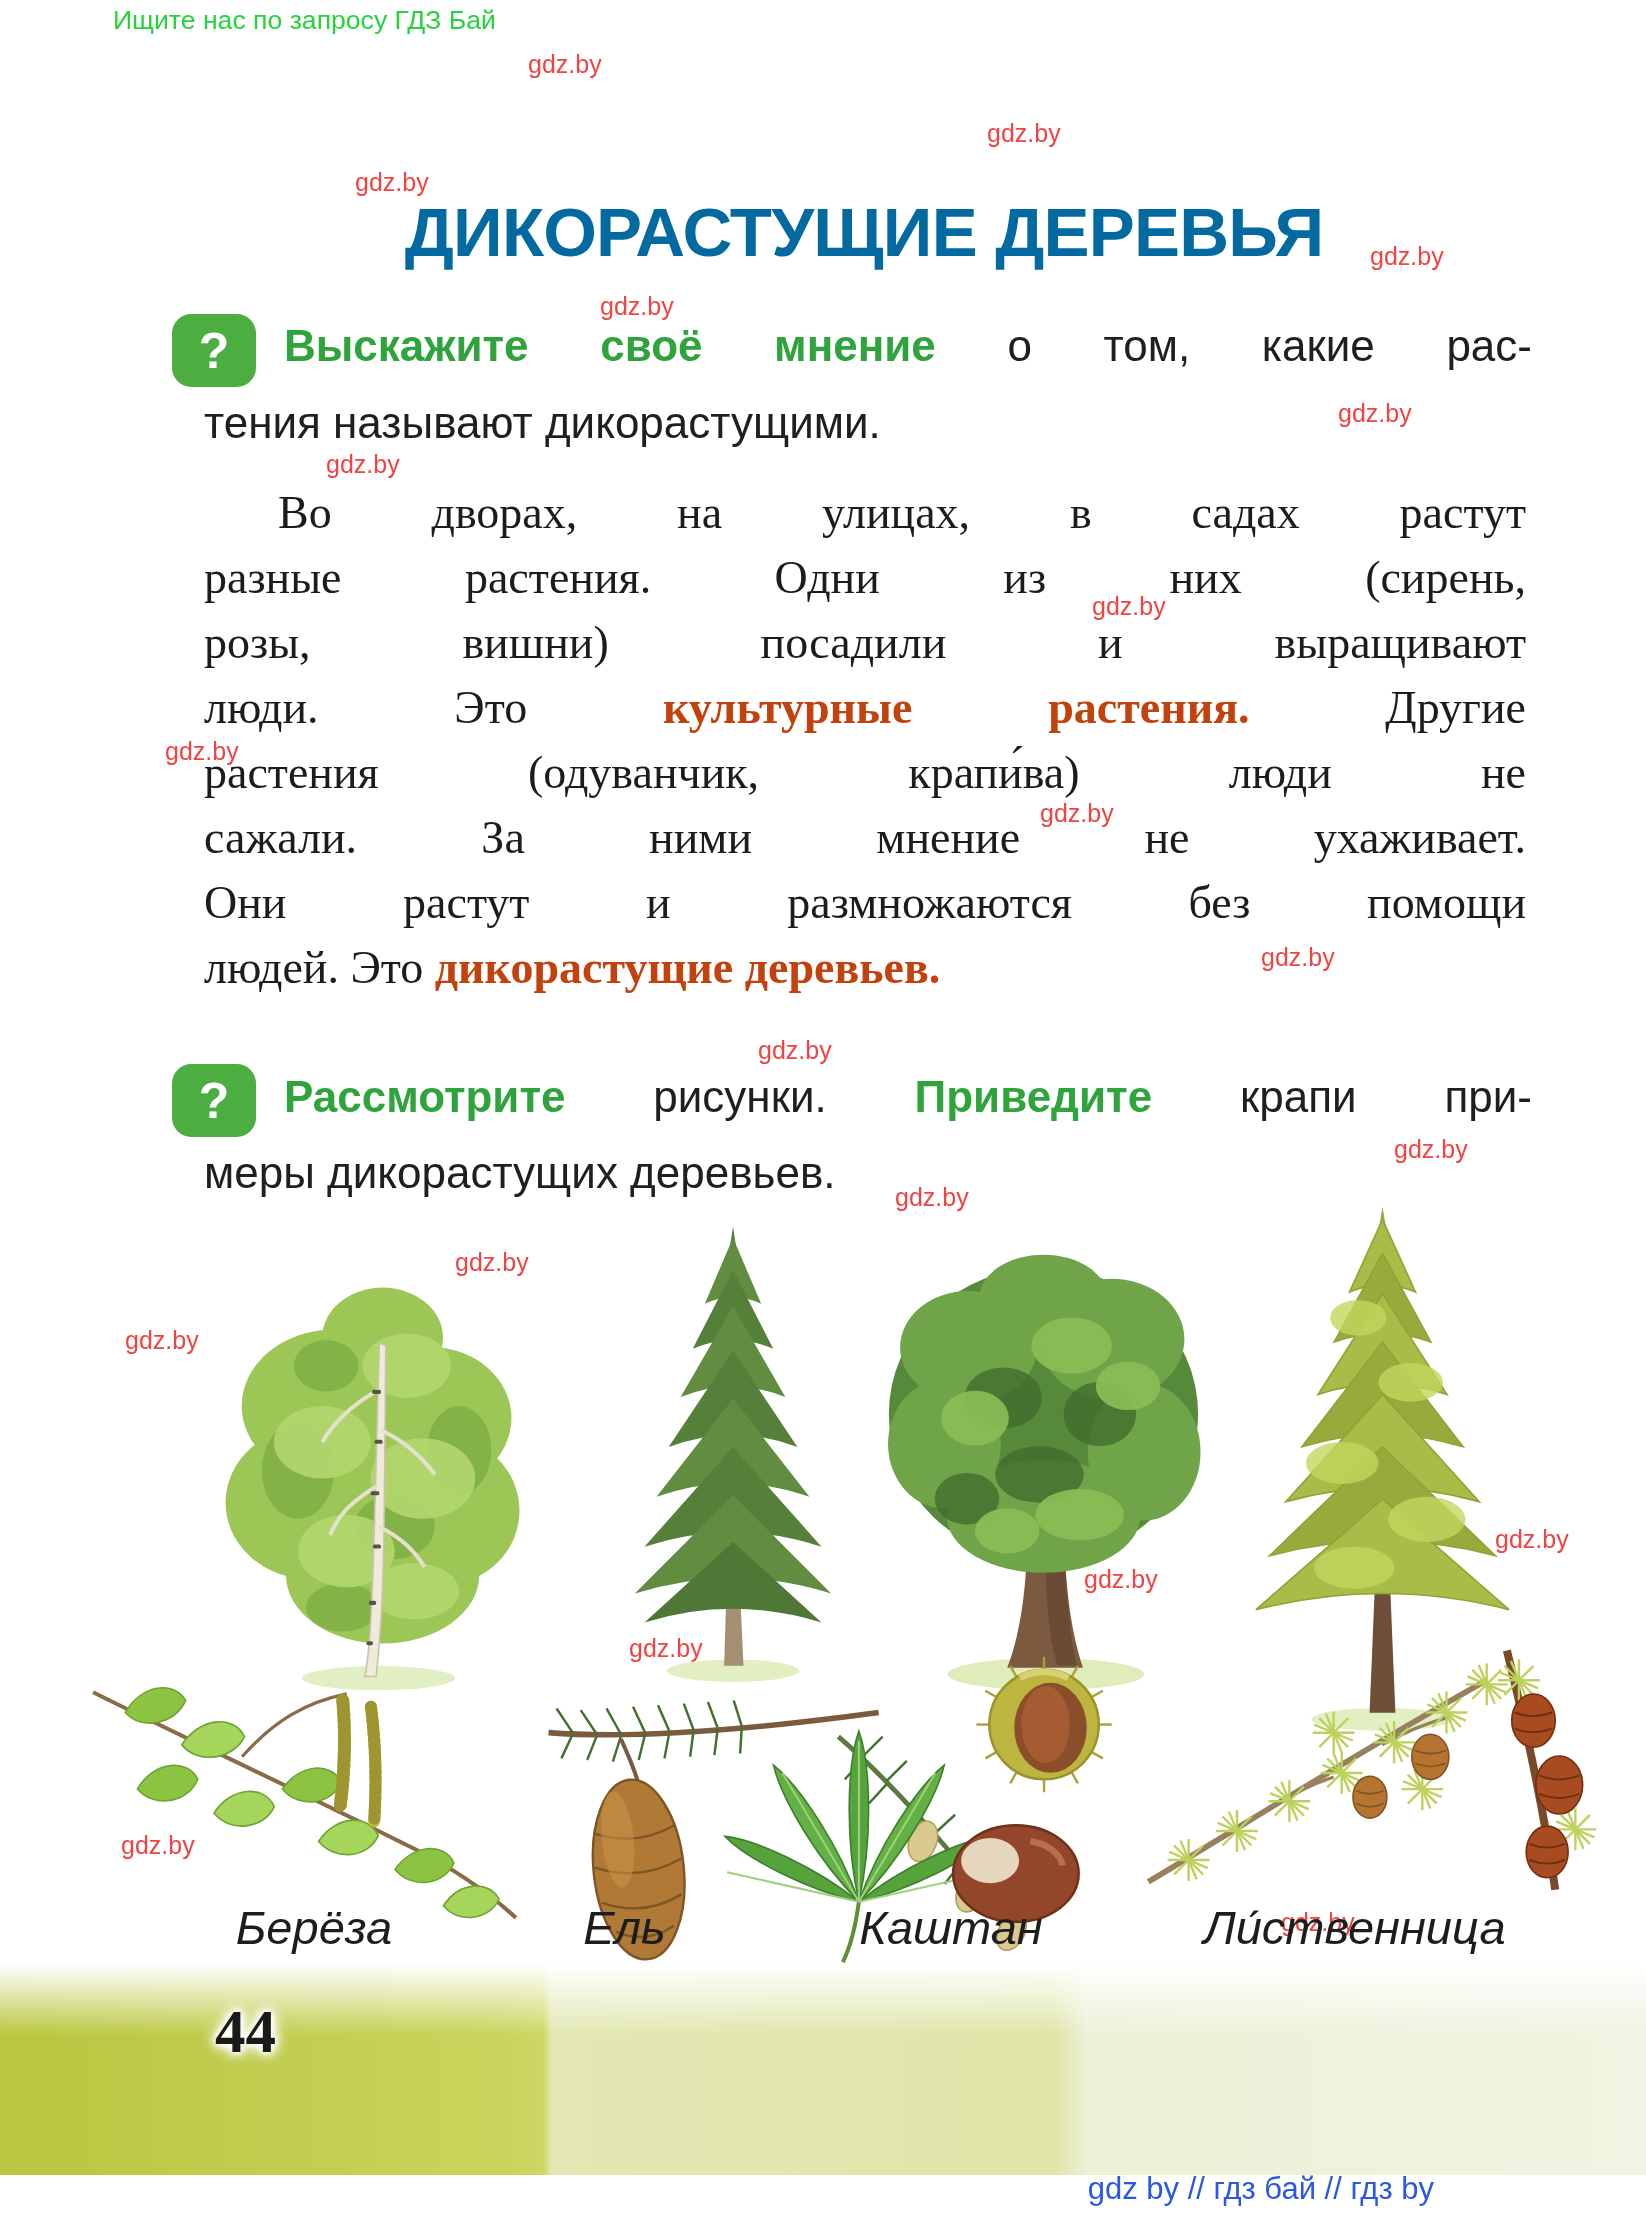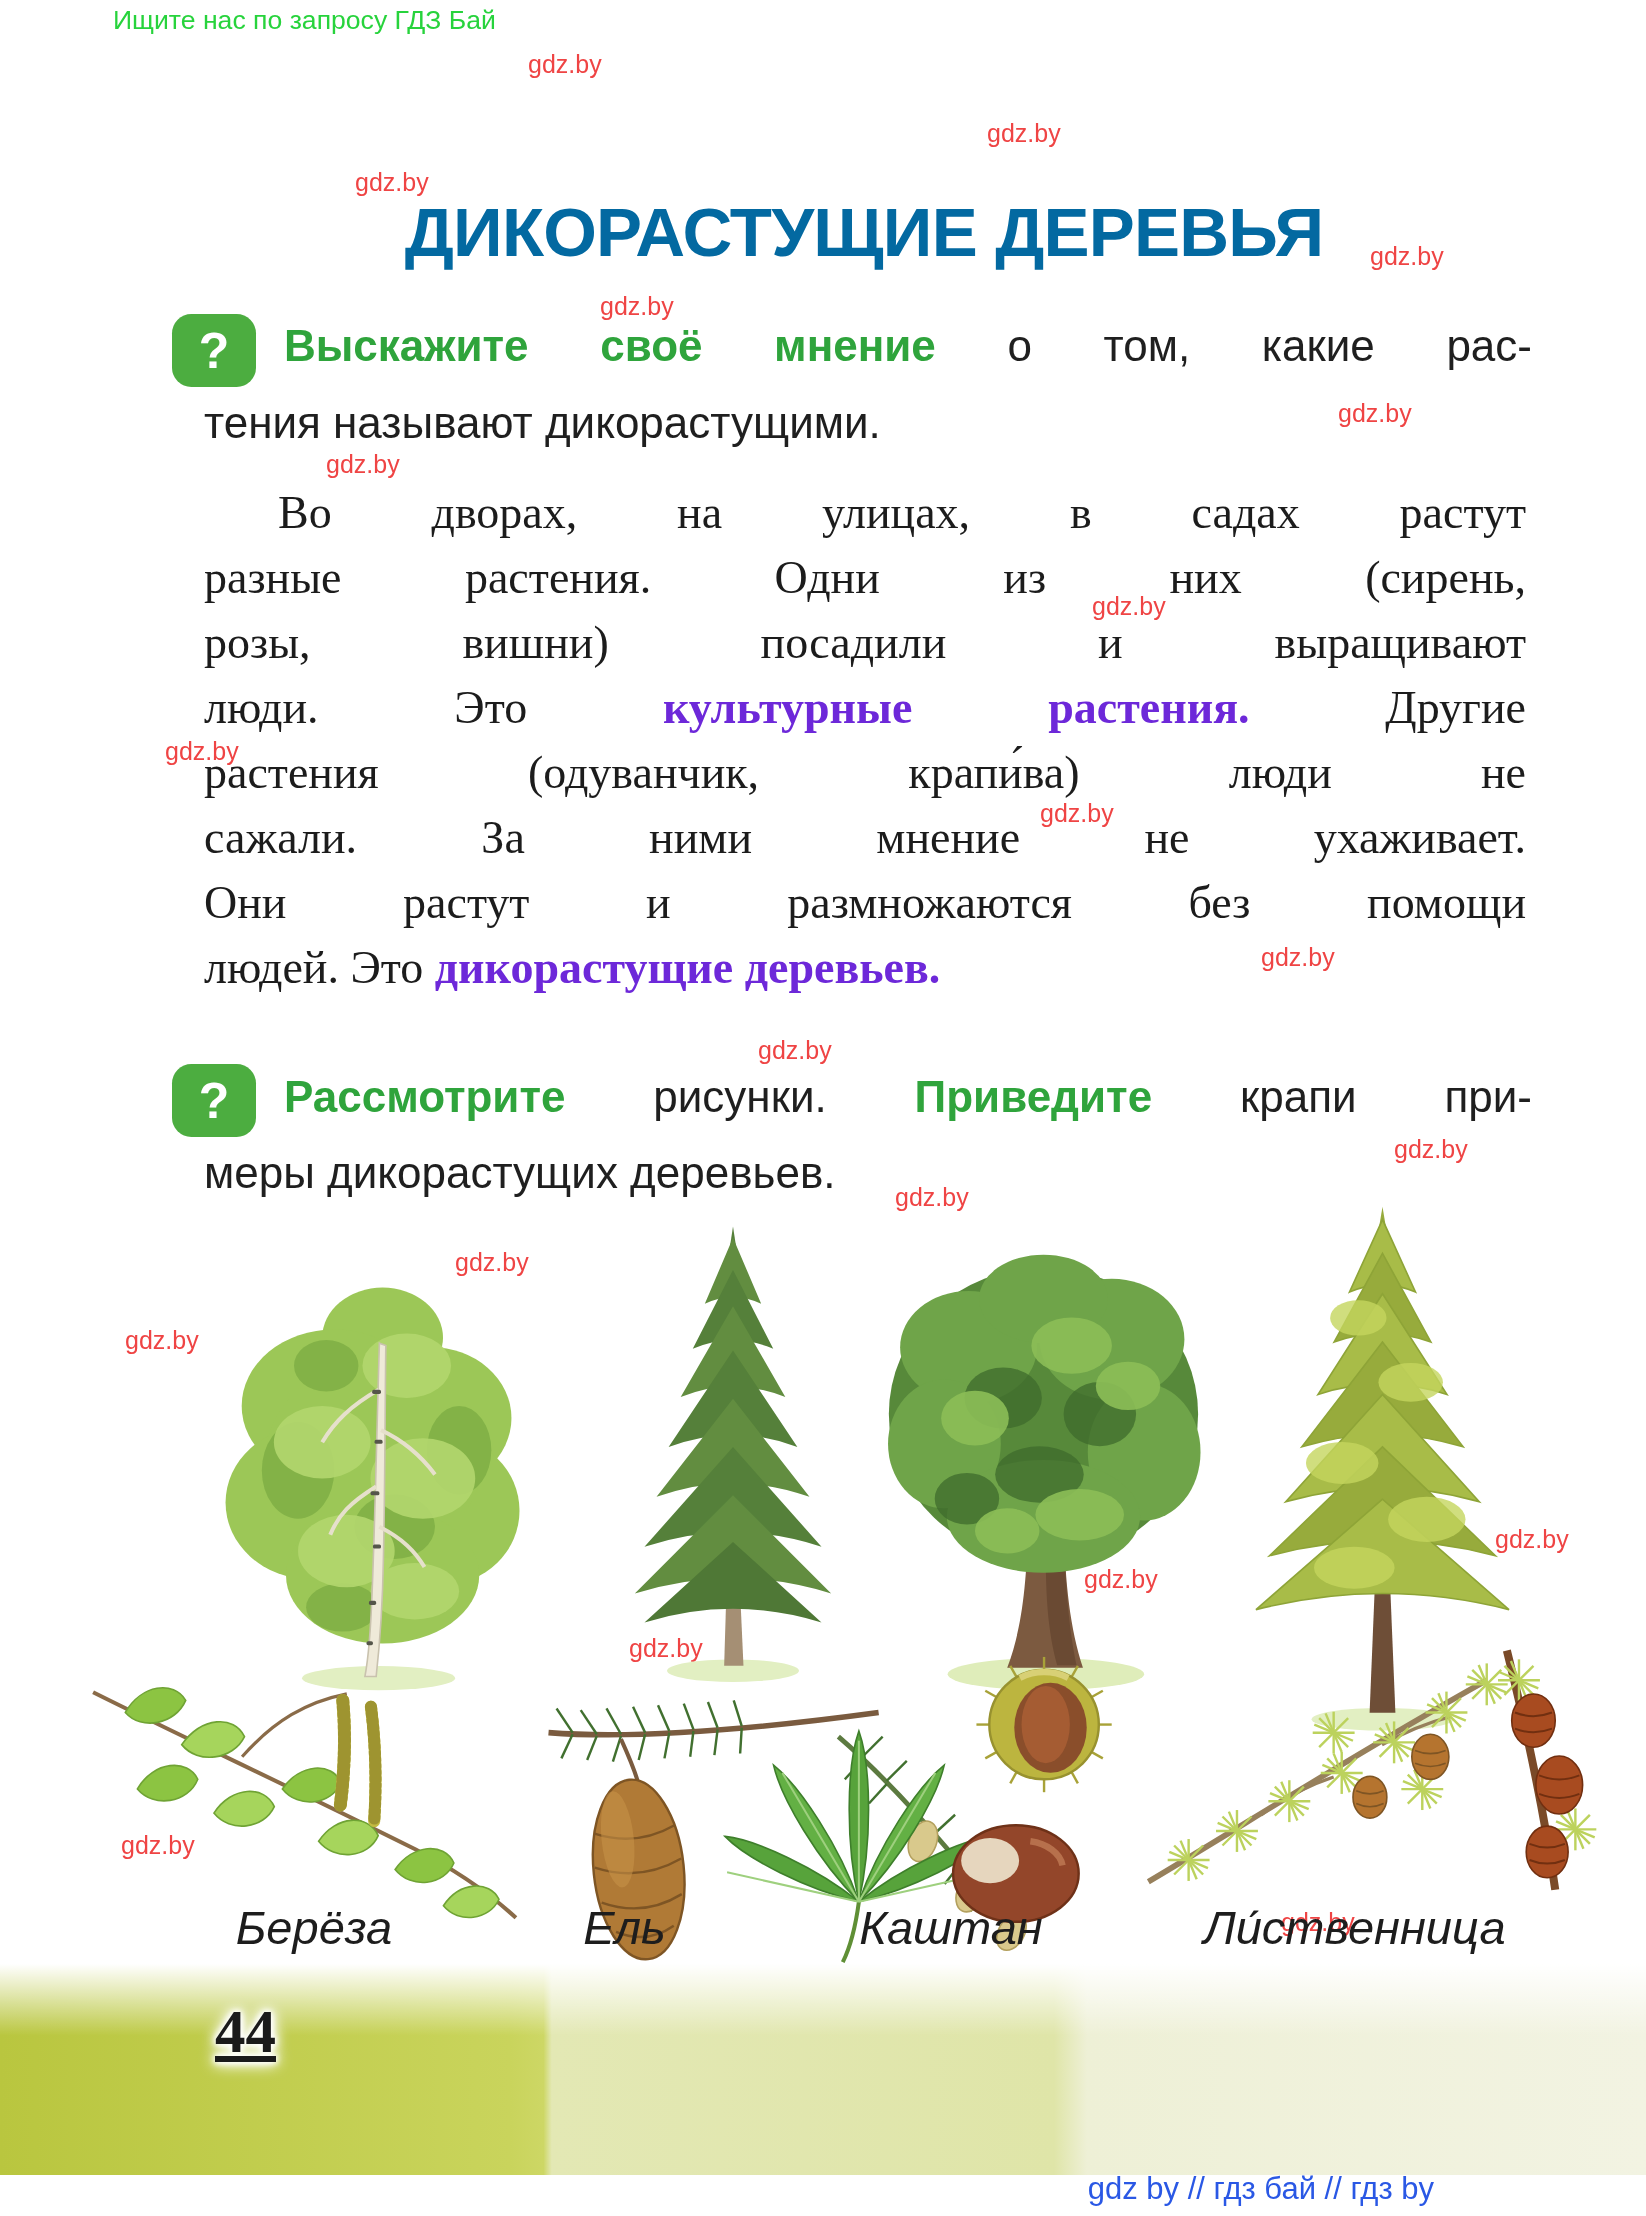--- a/index.html
+++ b/index.html
@@ -25,35 +25,35 @@
   .qline{position:absolute;font:44px "Liberation Sans",sans-serif;color:#1f1f1f;white-space:nowrap;}
   .qjust{width:1248px;text-align:justify;text-align-last:justify;white-space:normal;}
   .qgreen{color:#2fa43c;font-weight:bold;}
 
   
   .para{position:absolute;left:204px;top:480px;width:1322px;
         font:46px "Liberation Serif",serif;color:#1c1c1c;}
   .pline{line-height:65px;text-align:justify;text-align-last:justify;height:65px;}
   .pline.first{text-indent:74px;}
   .pline.last{text-align-last:left;}
-  .term{color:#6d28d9;font-weight:bold;}
+  .term{color:#c2410c;font-weight:bold;}
 
   
   .tlabel{position:absolute;top:1900px;font:italic 47px "Liberation Sans",sans-serif;
           color:#1d1d1d;text-align:center;white-space:nowrap;}
 
   
   .band{position:absolute;left:0;top:1964px;width:1647px;height:211px;
         background:
           linear-gradient(to bottom,#ffffff 0%,rgba(255,255,255,0) 34%),
           linear-gradient(to right,#b9c63f 0%,#c9d45c 31%,#cdd765 33%,#e3e8b4 33.5%,
                           #dfe5a8 64%,#eef0d6 66%,#f2f3e2 100%);}
   .pagenum{position:absolute;left:193px;top:1997px;width:105px;text-align:center;
            font:bold 61px "Liberation Serif",serif;color:#1a1a1a;
-           text-shadow:0 0 6.4px #fff,0 0 6.4px #fff,0 0 11.3px #fff,0 0 14.5px #fff,0 0 17.7px #fff;text-decoration:underline;}
+           text-shadow:0 0 6.4px #fff,0 0 6.4px #fff,0 0 11.3px #fff,0 0 14.5px #fff,0 0 17.7px #fff;}
 
   
   .footer{position:absolute;left:338px;top:2171px;width:1096px;text-align:right;
           font:31px "Liberation Sans",sans-serif;color:#2a58e5;}
 
   svg{position:absolute;overflow:visible;}
 </style>
 </head>
 <body>
 

